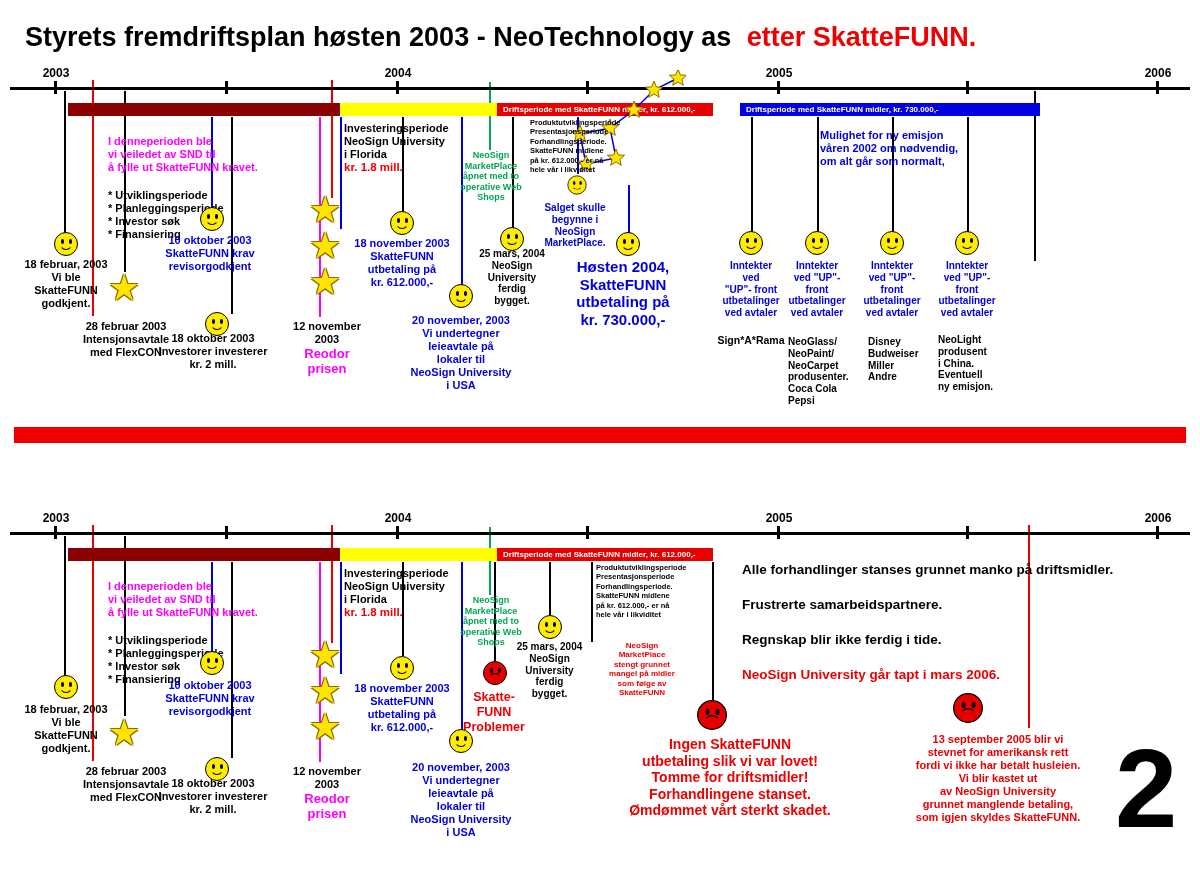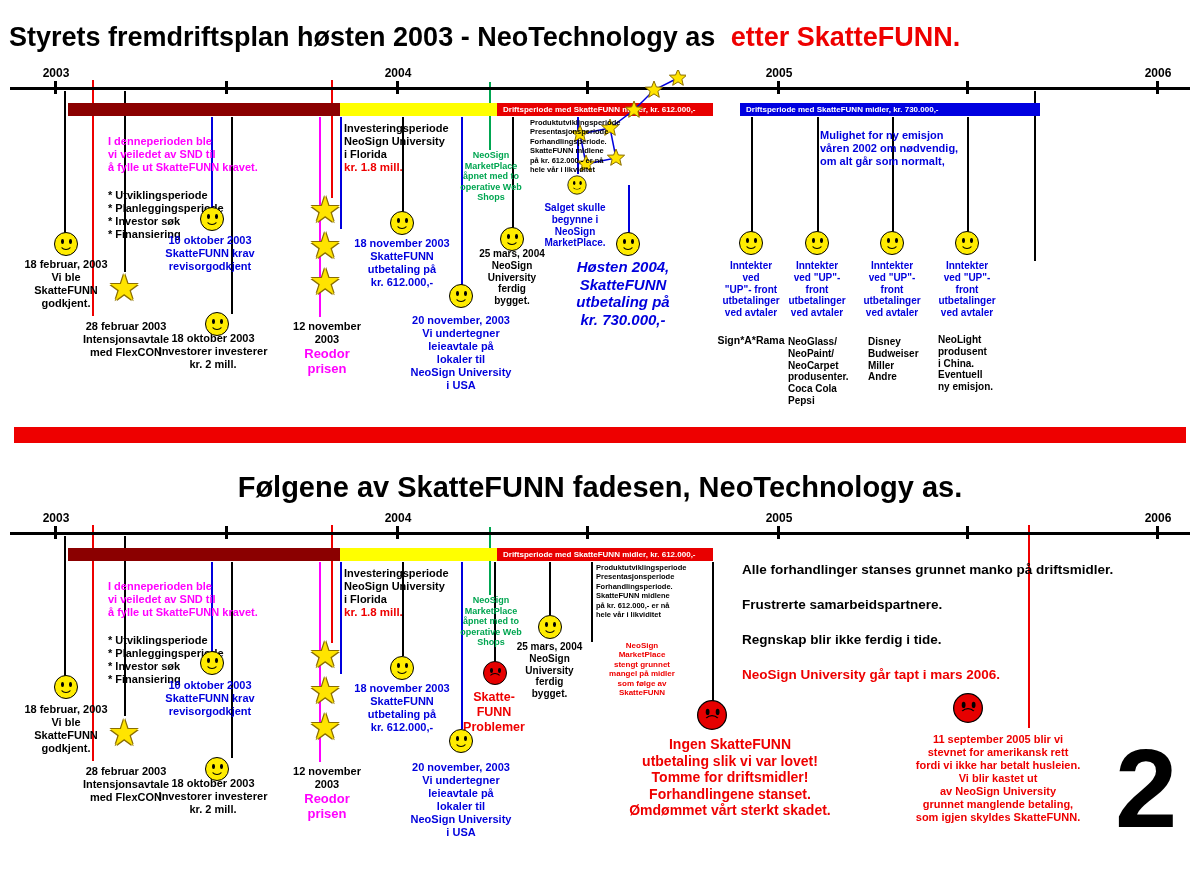--- a/index.html
+++ b/index.html
@@ -29,21 +29,21 @@
         text-shadow:-1px -1px 0 #8a6d00,1px -1px 0 #8a6d00,-1px 1px 0 #8a6d00,1px 1px 0 #8a6d00;}
   .divider{position:absolute;left:14px;top:427px;width:1172px;height:16px;background:#ee0000;z-index:2;}
   .pagenum{font-size:112px;line-height:1;letter-spacing:-2px;}
   .katline{margin-bottom:2px;}
 </style>
 </head>
 <body>
 
 <div id="canvas">
 
-  <div class="t" style="left:9px;top:22px;font-size:27px;white-space:nowrap;">
+  <div class="t" style="left:25px;top:22px;font-size:27px;white-space:nowrap;">
     <span>Styrets fremdriftsplan høsten 2003 - NeoTechnology as</span>
     <span class="red" style="margin-left:8px;">etter SkatteFUNN.</span>
   </div>
 
   <div class="axis" style="top:87px;"></div>
   <div class="tick" style="left:54px;top:81px;"></div>
   <div class="tick" style="left:225px;top:81px;"></div>
   <div class="tick" style="left:396px;top:81px;"></div>
   <div class="tick" style="left:586px;top:81px;"></div>
   <div class="tick" style="left:777px;top:81px;"></div>
@@ -177,21 +177,21 @@
       <use href="#st" transform="translate(98,20)"></use>
       <use href="#st" transform="translate(78,40)"></use>
       <use href="#st" transform="translate(54,58)"></use>
       <use href="#st" transform="translate(24,64)"></use>
       <use href="#st" transform="translate(30,94)"></use>
       <use href="#st" transform="translate(60,88)"></use>
     </g>
   </svg>
 
   <div class="face happy" style="left:616px;top:232px;"></div>
-  <div class="t c blue" style="left:556px;top:258px;width:134px;font-size:15px;font-style:italic;">Høsten 2004,
+  <div class="t c blue" style="left:556px;top:258px;width:134px;font-size:15px;">Høsten 2004,
 SkatteFUNN
 utbetaling på
 kr. 730.000,-</div>
 
   <div class="face happy" style="left:739px;top:231px;"></div>
   <div class="t c blue" style="left:716px;top:260px;width:70px;font-size:10px;">Inntekter
 ved
 "UP"- front
 utbetalinger
 ved avtaler</div>
@@ -232,21 +232,20 @@
 i China.
 Eventuell
 ny emisjon.</div>
 
   <div class="t blue" style="left:820px;top:129px;">Mulighet for ny emisjon
 våren 2002 om nødvendig,
 om alt går som normalt,</div>
 
   <div class="divider"></div>
 
-  <div class="t c" style="left:0;top:470px;width:1200px;font-size:29px;">Følgene av SkatteFUNN fadesen, NeoTechnology as.</div>
 
   <div class="axis" style="top:532px;"></div>
   <div class="tick" style="left:54px;top:526px;"></div>
   <div class="tick" style="left:225px;top:526px;"></div>
   <div class="tick" style="left:396px;top:526px;"></div>
   <div class="tick" style="left:586px;top:526px;"></div>
   <div class="tick" style="left:777px;top:526px;"></div>
   <div class="tick" style="left:966px;top:526px;"></div>
   <div class="tick" style="left:1156px;top:526px;"></div>
   <div class="yr" style="left:36px;top:511px;">2003</div>
@@ -374,21 +373,21 @@
   </div>
 
   <div class="face sadface lg" style="left:700px;top:703px;"></div>
   <div class="t c red" style="left:610px;top:736px;width:240px;font-size:14px;">Ingen SkatteFUNN
 utbetaling slik vi var lovet!
 Tomme for driftsmidler!
 Forhandlingene stanset.
 Ømdømmet vårt sterkt skadet.</div>
 
   <div class="face sadface lg" style="left:956px;top:696px;"></div>
-  <div class="t c red" style="left:884px;top:733px;width:228px;font-size:11px;">11 september 2005 blir vi
+  <div class="t c red" style="left:884px;top:733px;width:228px;font-size:11px;">13 september 2005 blir vi
 stevnet for amerikansk rett
 fordi vi ikke har betalt husleien.
 Vi blir kastet ut
 av NeoSign University
 grunnet manglende betaling,
 som igjen skyldes SkatteFUNN.</div>
 
   <div class="t pagenum" style="left:1115px;top:733px;">2</div>
 
 </div>

